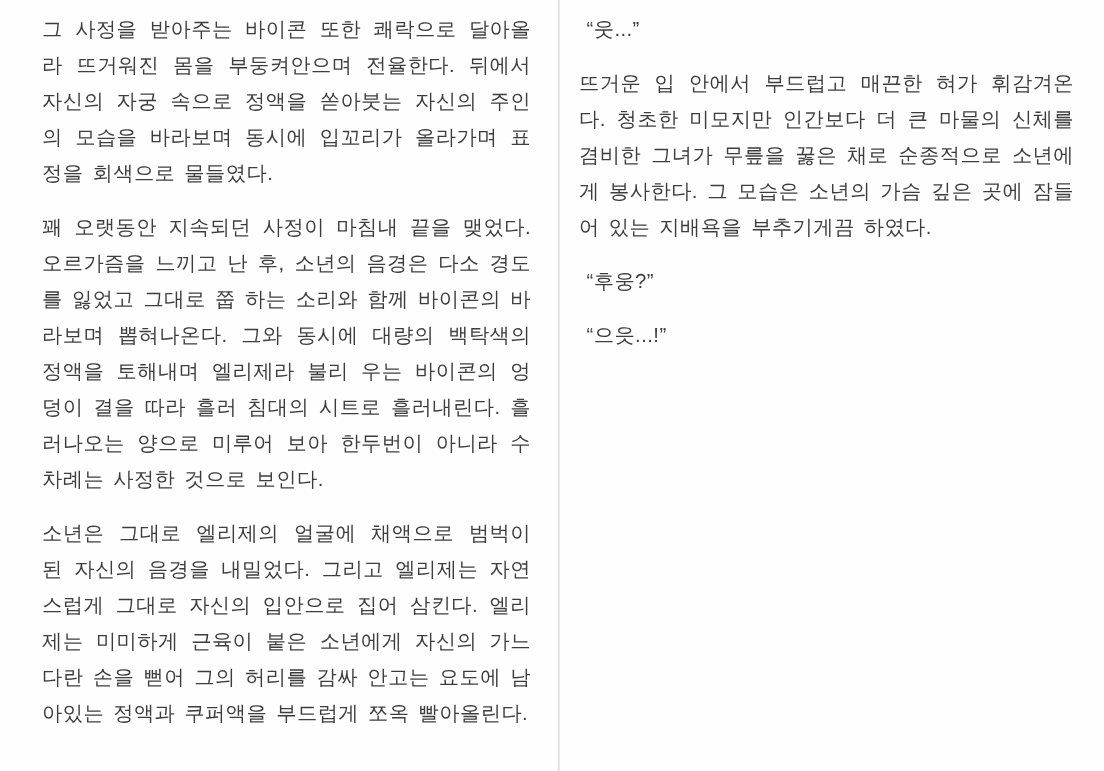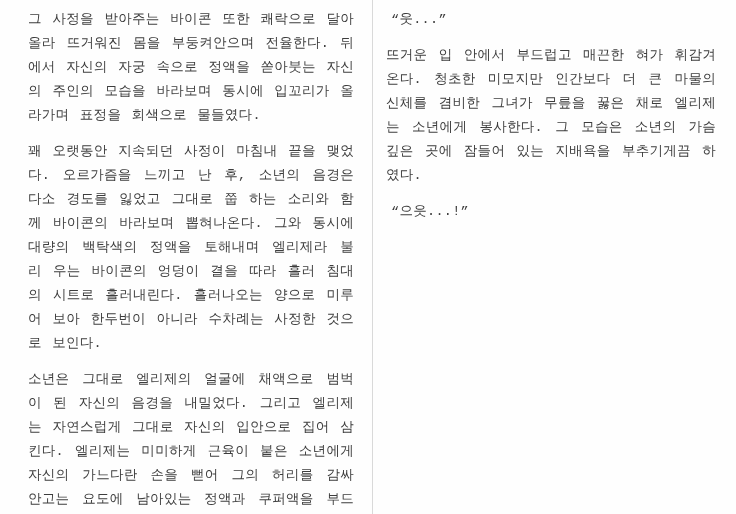--- a/index.html
+++ b/index.html
@@ -6,21 +6,21 @@
       margin: 0;
       padding: 0;
       background: #ffffff;
     }
     .page {
       position: relative;
       width: 736px;
       height: 514px;
       background: #fefefe;
       overflow: hidden;
-      font-family: Liberation Mono, monospace;
+      font-family: Liberation Sans, sans-serif;
       color: #3d3d3d;
     }
     .column {
       position: absolute;
       top: 8px;
     }
     .column-left {
       left: 28px;
       width: 326px;
     }
@@ -59,17 +59,18 @@
     <p class="block paragraph">그 사정을 받아주는 바이콘 또한 쾌락으로 달아올라 뜨거워진 몸을 부둥켜안으며 전율한다. 뒤에서 자신의 자궁 속으로 정액을 쏟아붓는 자신의 주인의 모습을 바라보며 동시에 입꼬리가 올라가며 표정을 회색으로 물들였다.</p>
     <p class="block paragraph">꽤 오랫동안 지속되던 사정이 마침내 끝을 맺었다. 오르가즘을 느끼고 난 후, 소년의 음경은 다소 경도를 잃었고 그대로 쭙 하는 소리와 함께 바이콘의 바라보며 뽑혀나온다. 그와 동시에 대량의 백탁색의 정액을 토해내며 엘리제라 불리 우는 바이콘의 엉덩이 결을 따라 흘러 침대의 시트로 흘러내린다. 흘러나오는 양으로 미루어 보아 한두번이 아니라 수차례는 사정한 것으로 보인다.</p>
     <p class="block paragraph">소년은 그대로 엘리제의 얼굴에 채액으로 범벅이 된 자신의 음경을 내밀었다. 그리고 엘리제는 자연스럽게 그대로 자신의 입안으로 집어 삼킨다. 엘리제는 미미하게 근육이 붙은 소년에게 자신의 가느다란 손을 뻗어 그의 허리를 감싸 안고는 요도에 남아있는 정액과 쿠퍼액을 부드럽게 쪼옥 빨아올린다.</p>
 
   </div>
 
   <div class="divider"></div>
 
   <div class="column column-right">
     <p class="block quote">“웃...”</p>
-    <p class="block paragraph">뜨거운 입 안에서 부드럽고 매끈한 혀가 휘감겨온다. 청초한 미모지만 인간보다 더 큰 마물의 신체를 겸비한 그녀가 무릎을 꿇은 채로 엘리제는 소년에게 봉사한다. 그 모습은 소년의 가슴 깊은 곳에 잠들어 있는 지배욕을 부추기게끔 하였다.</p>
+    <p class="block paragraph">뜨거운 입 안에서 부드럽고 매끈한 혀가 휘감겨온다. 청초한 미모지만 인간보다 더 큰 마물의 신체를 겸비한 그녀가 무릎을 꿇은 채로 순종적으로 소년에게 봉사한다. 그 모습은 소년의 가슴 깊은 곳에 잠들어 있는 지배욕을 부추기게끔 하였다.</p>
+    <p class="block quote">“후웅?”</p>
     <p class="block quote">“으읏...!”</p>
   </div>
 
 </div>
 
 </body></html>

